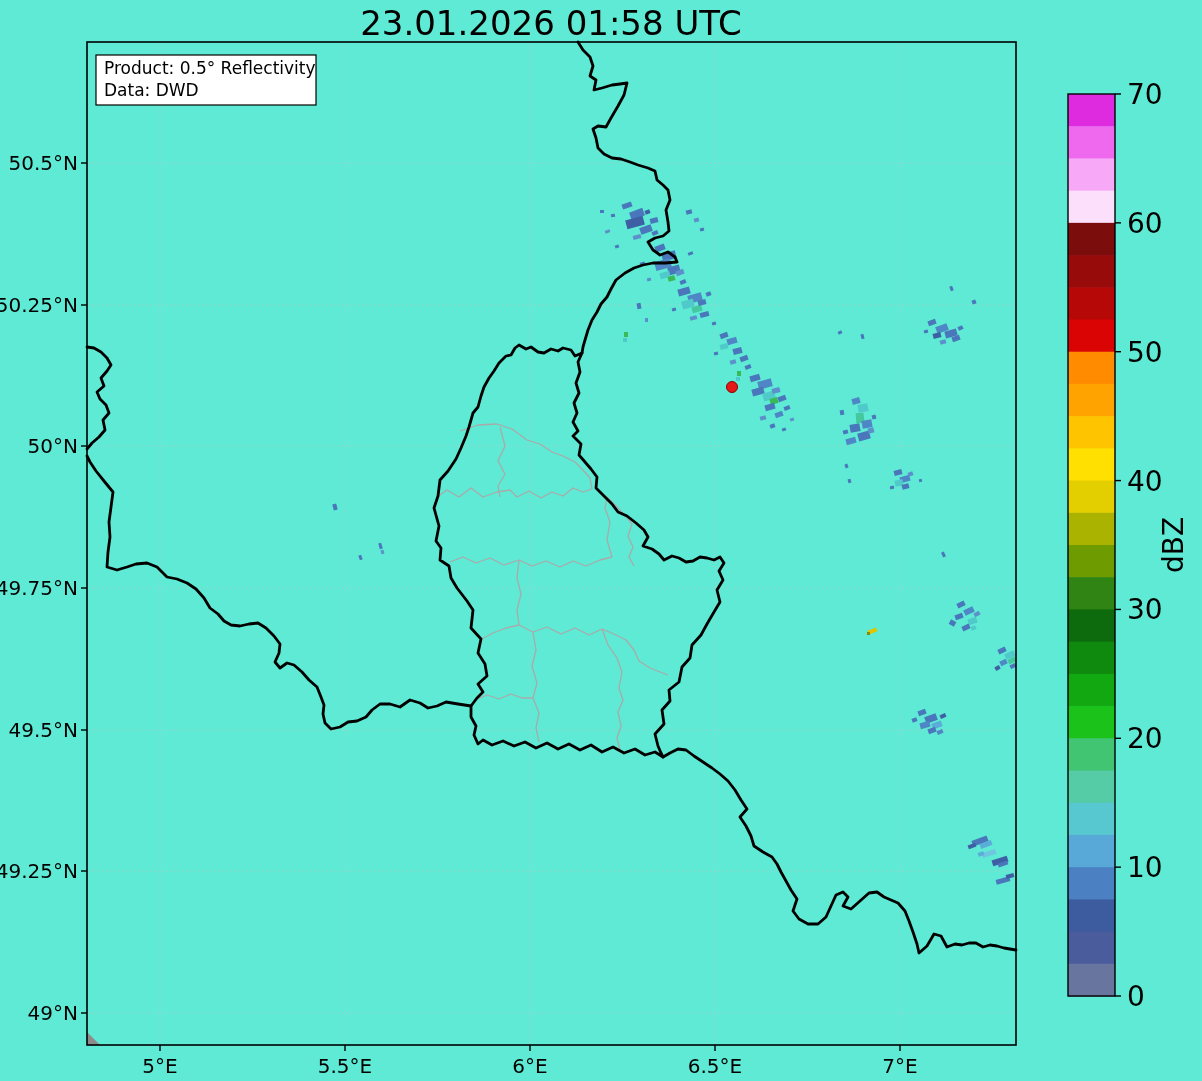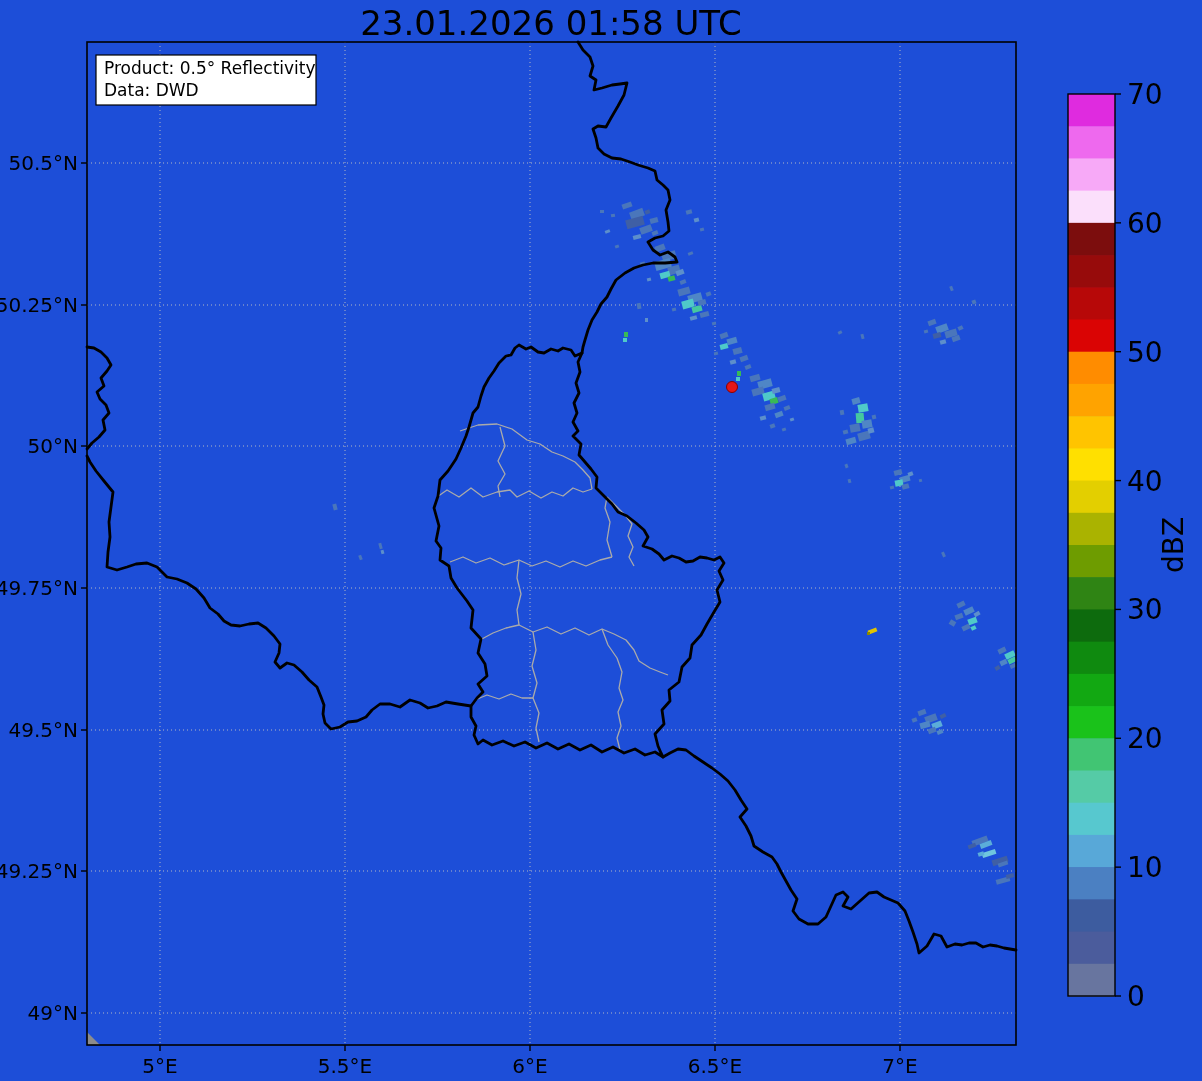--- a/index.html
+++ b/index.html
@@ -1,16 +1,16 @@
 <!DOCTYPE html>
 <html><head>
 <meta charset="utf-8">
 <style>
   html,body{margin:0;padding:0;background:#ffffff;}
-  #figure{position:relative;width:1202px;height:1081px;background:#1d4ed8;
+  #figure{position:relative;width:1202px;height:1081px;background:#5eead4;
           font-family:"DejaVu Sans","Liberation Sans",sans-serif;}
   svg text{fill:#000000;}
   .title{font-size:34px;}
   .ticklab{font-size:20px;}
   .cbticklab{font-size:28px;}
   .cblab{font-size:28px;}
   .infotext{font-size:17px;}
 </style>
 </head>
 <body>

